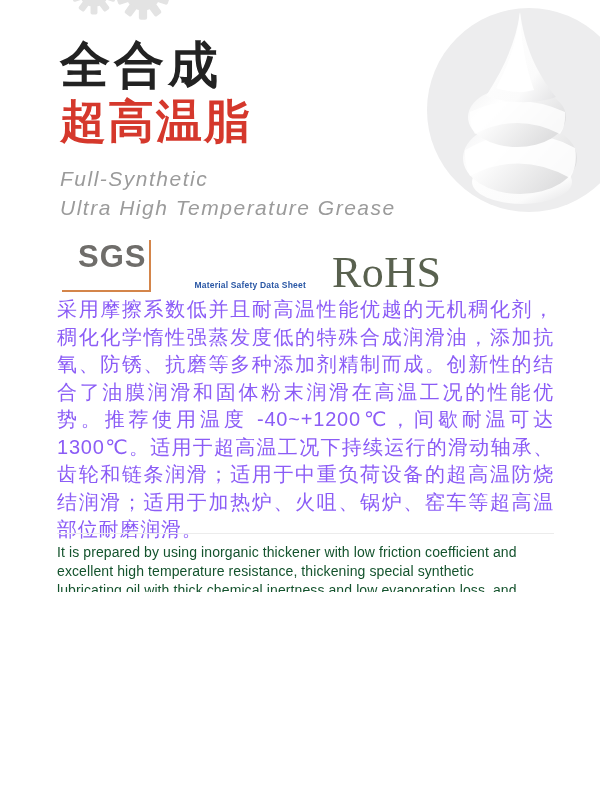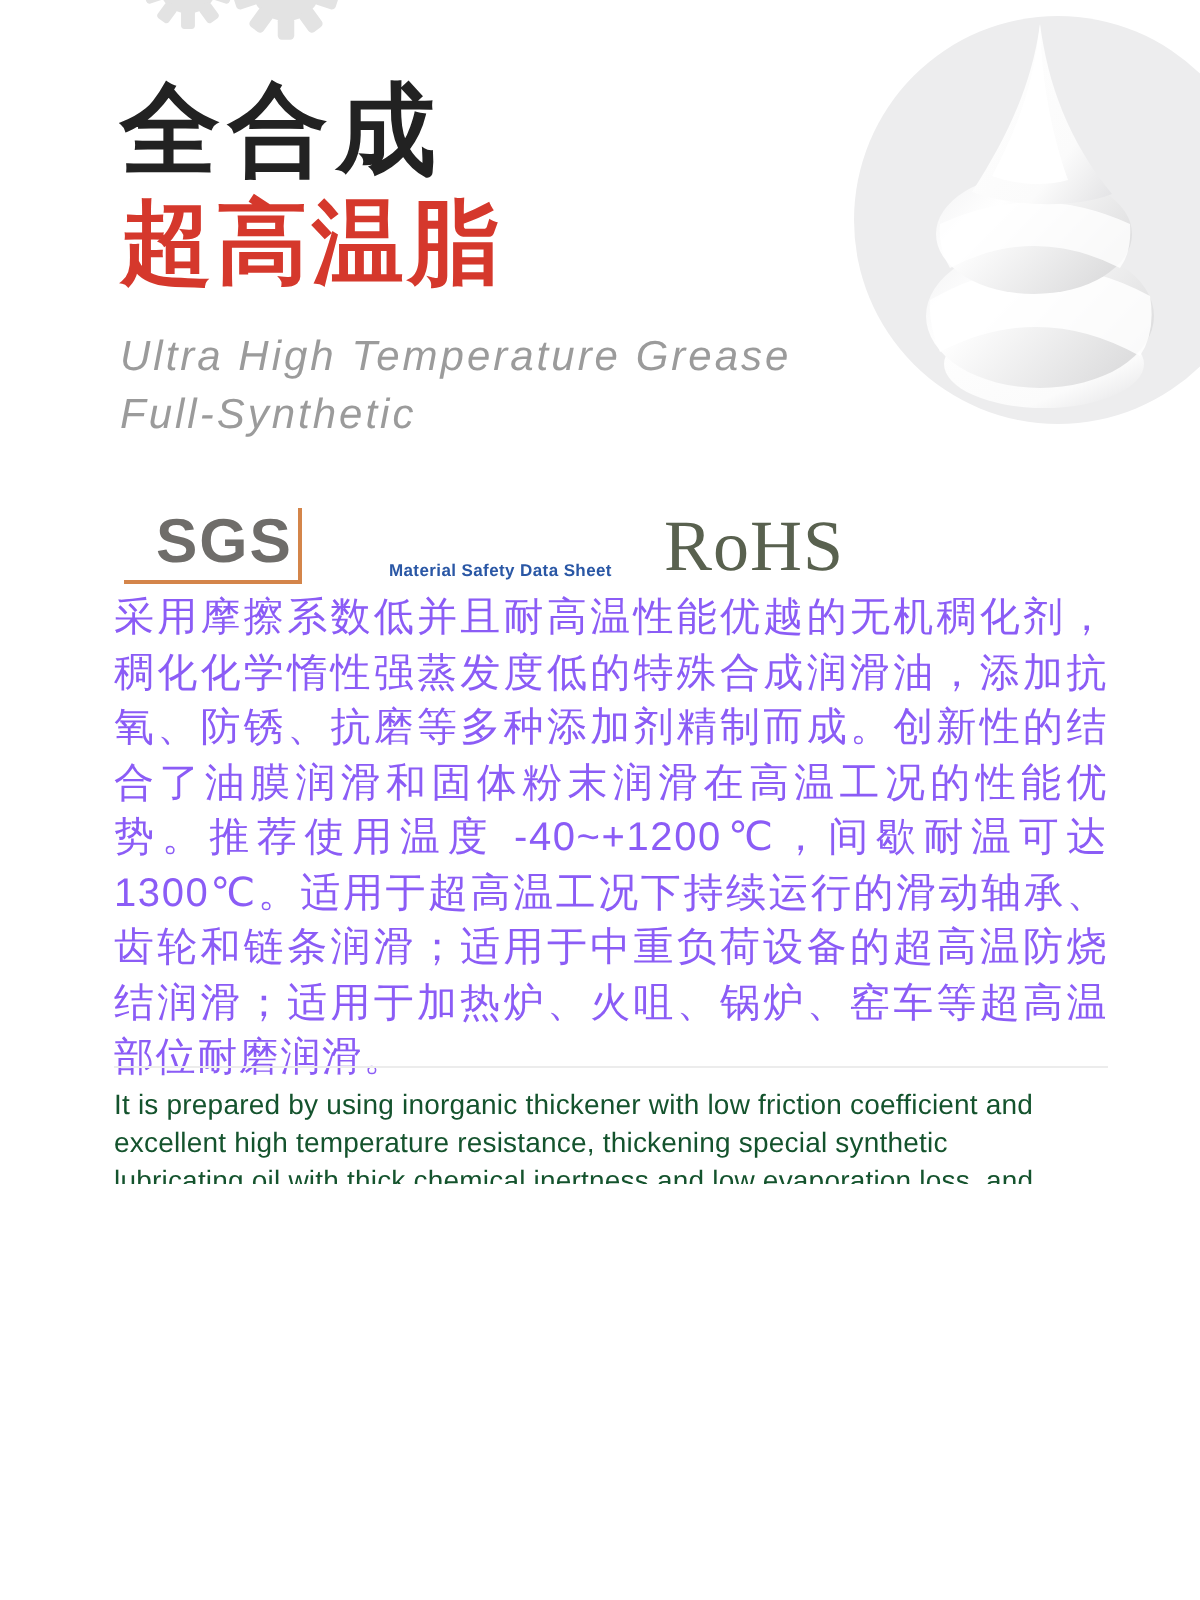--- a/index.html
+++ b/index.html
@@ -41,36 +41,36 @@
   }
 
   
   .badges{
     position:absolute;left:62px;top:246px;width:480px;height:46px;
     display:flex;align-items:flex-end;
   }
   .badge-sgs{
     font-weight:700;font-size:31px;line-height:33px;color:#6f6d6a;
     letter-spacing:1px;
-    padding:0 3px 3px 16px;
+    padding:0 3px 17px 16px;
     border-bottom:2px solid #d4854a;
     border-right:2px solid #d4854a;
   }
   .badge-msds{margin-left:22px;text-align:center;padding-bottom:2px;}
   .msds-main{
     font-weight:800;font-size:33px;line-height:30px;color:#2a57a5;letter-spacing:1px;
   }
   .msds-sub{
     font-size:8.5px;line-height:10px;color:#2a57a5;font-weight:600;
     letter-spacing:0.2px;white-space:nowrap;margin-left:21px;
   }
   .badge-rohs{
     margin-left:26px;padding-bottom:2px;
     font-family:"Liberation Serif","DejaVu Serif",serif;
-    font-size:36px;line-height:34px;color:#59614f;letter-spacing:0.5px;
+    font-size:44px;line-height:34px;color:#59614f;letter-spacing:0.5px;
   }
 
   
   .desc-cn{
     position:absolute;left:57px;top:296px;width:497px;margin:0;
     font-size:20px;line-height:27.5px;color:#8b5cf6;
     letter-spacing:0.8px;text-align:justify;font-weight:500;
   }
 
   .divider{
@@ -146,22 +146,22 @@
 
       <path d="M100,12 C96,42 84,68 66,96 C88,104 118,104 136,97 C114,70 104,42 100,12 Z" fill="url(#gw)"></path>
       <path d="M100,12 C97,40 90,62 76,88 C90,93 104,93 114,90 C105,64 101,40 100,12 Z" fill="#ffffff" opacity="0.9"></path>
     </svg>
   </div>
 
   <div class="title-block">
     <h1 class="t1">全合成</h1>
     <h1 class="t2">超高温脂</h1>
     <div class="subs">
+      <p class="sub">Full-Synthetic</p>
       <p class="sub">Ultra High Temperature Grease</p>
-      <p class="sub">Full-Synthetic</p>
     </div>
   </div>
 
   <div class="badges">
     <div class="badge-sgs">SGS</div>
     <div class="badge-msds">
       <div class="msds-sub">Material Safety Data Sheet</div>
     </div>
     <div class="badge-rohs">RoHS</div>
   </div>

